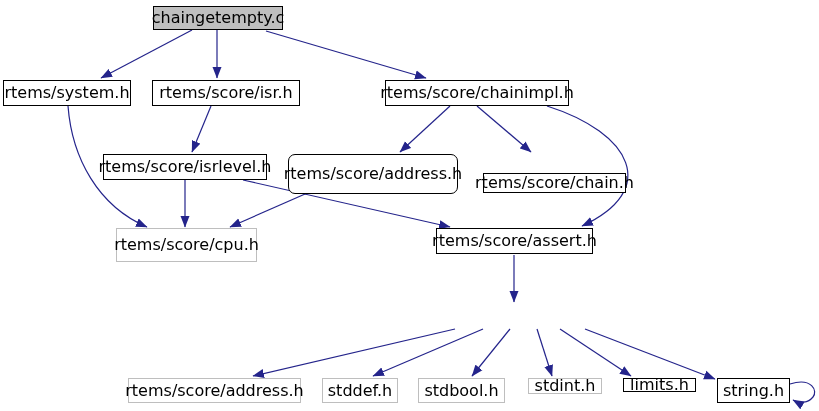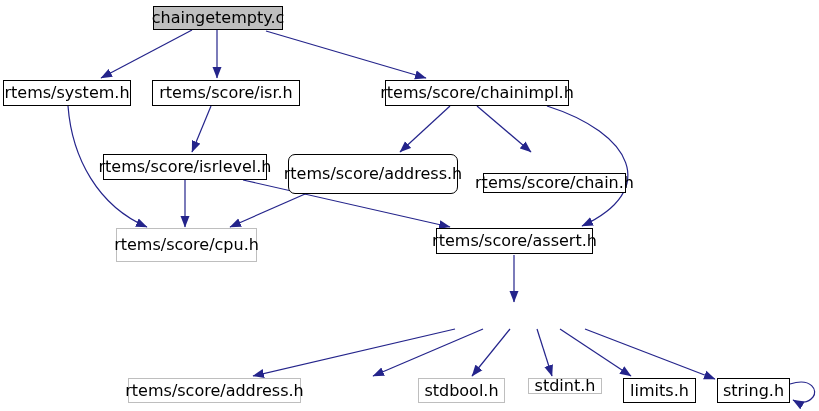--- a/index.html
+++ b/index.html
@@ -79,22 +79,23 @@
 
   <div class="node" style="left:483px;top:154px;width:143px;height:20px;margin-top:19px;">rtems/score/chain.h</div>
 
   <div class="node gray" style="left:116px;top:228px;width:141px;height:34px;">rtems/score/cpu.h</div>
 
   <div class="node" style="left:436px;top:228px;width:157px;height:26px;">rtems/score/assert.h</div>
 
 
   <div class="node gray" style="left:128px;top:378px;width:173px;height:25px;">rtems/score/address.h</div>
 
+  <div class="node gray" style="left:322px;top:378px;width:76px;height:25px;">stddef.h</div>
 
   <div class="node gray" style="left:418px;top:378px;width:87px;height:25px;">stdbool.h</div>
 
   <div class="node gray" style="left:528px;top:378px;width:74px;height:16px;">stdint.h</div>
 
-  <div class="node" style="left:623px;top:378px;width:73px;height:25px;">limits.h</div>
+  <div class="node" style="left:623px;top:378px;width:73px;height:14px;">limits.h</div>
 
   <div class="node" style="left:717px;top:378px;width:73px;height:25px;">string.h</div>
 
 </div>
 
 </body></html>

